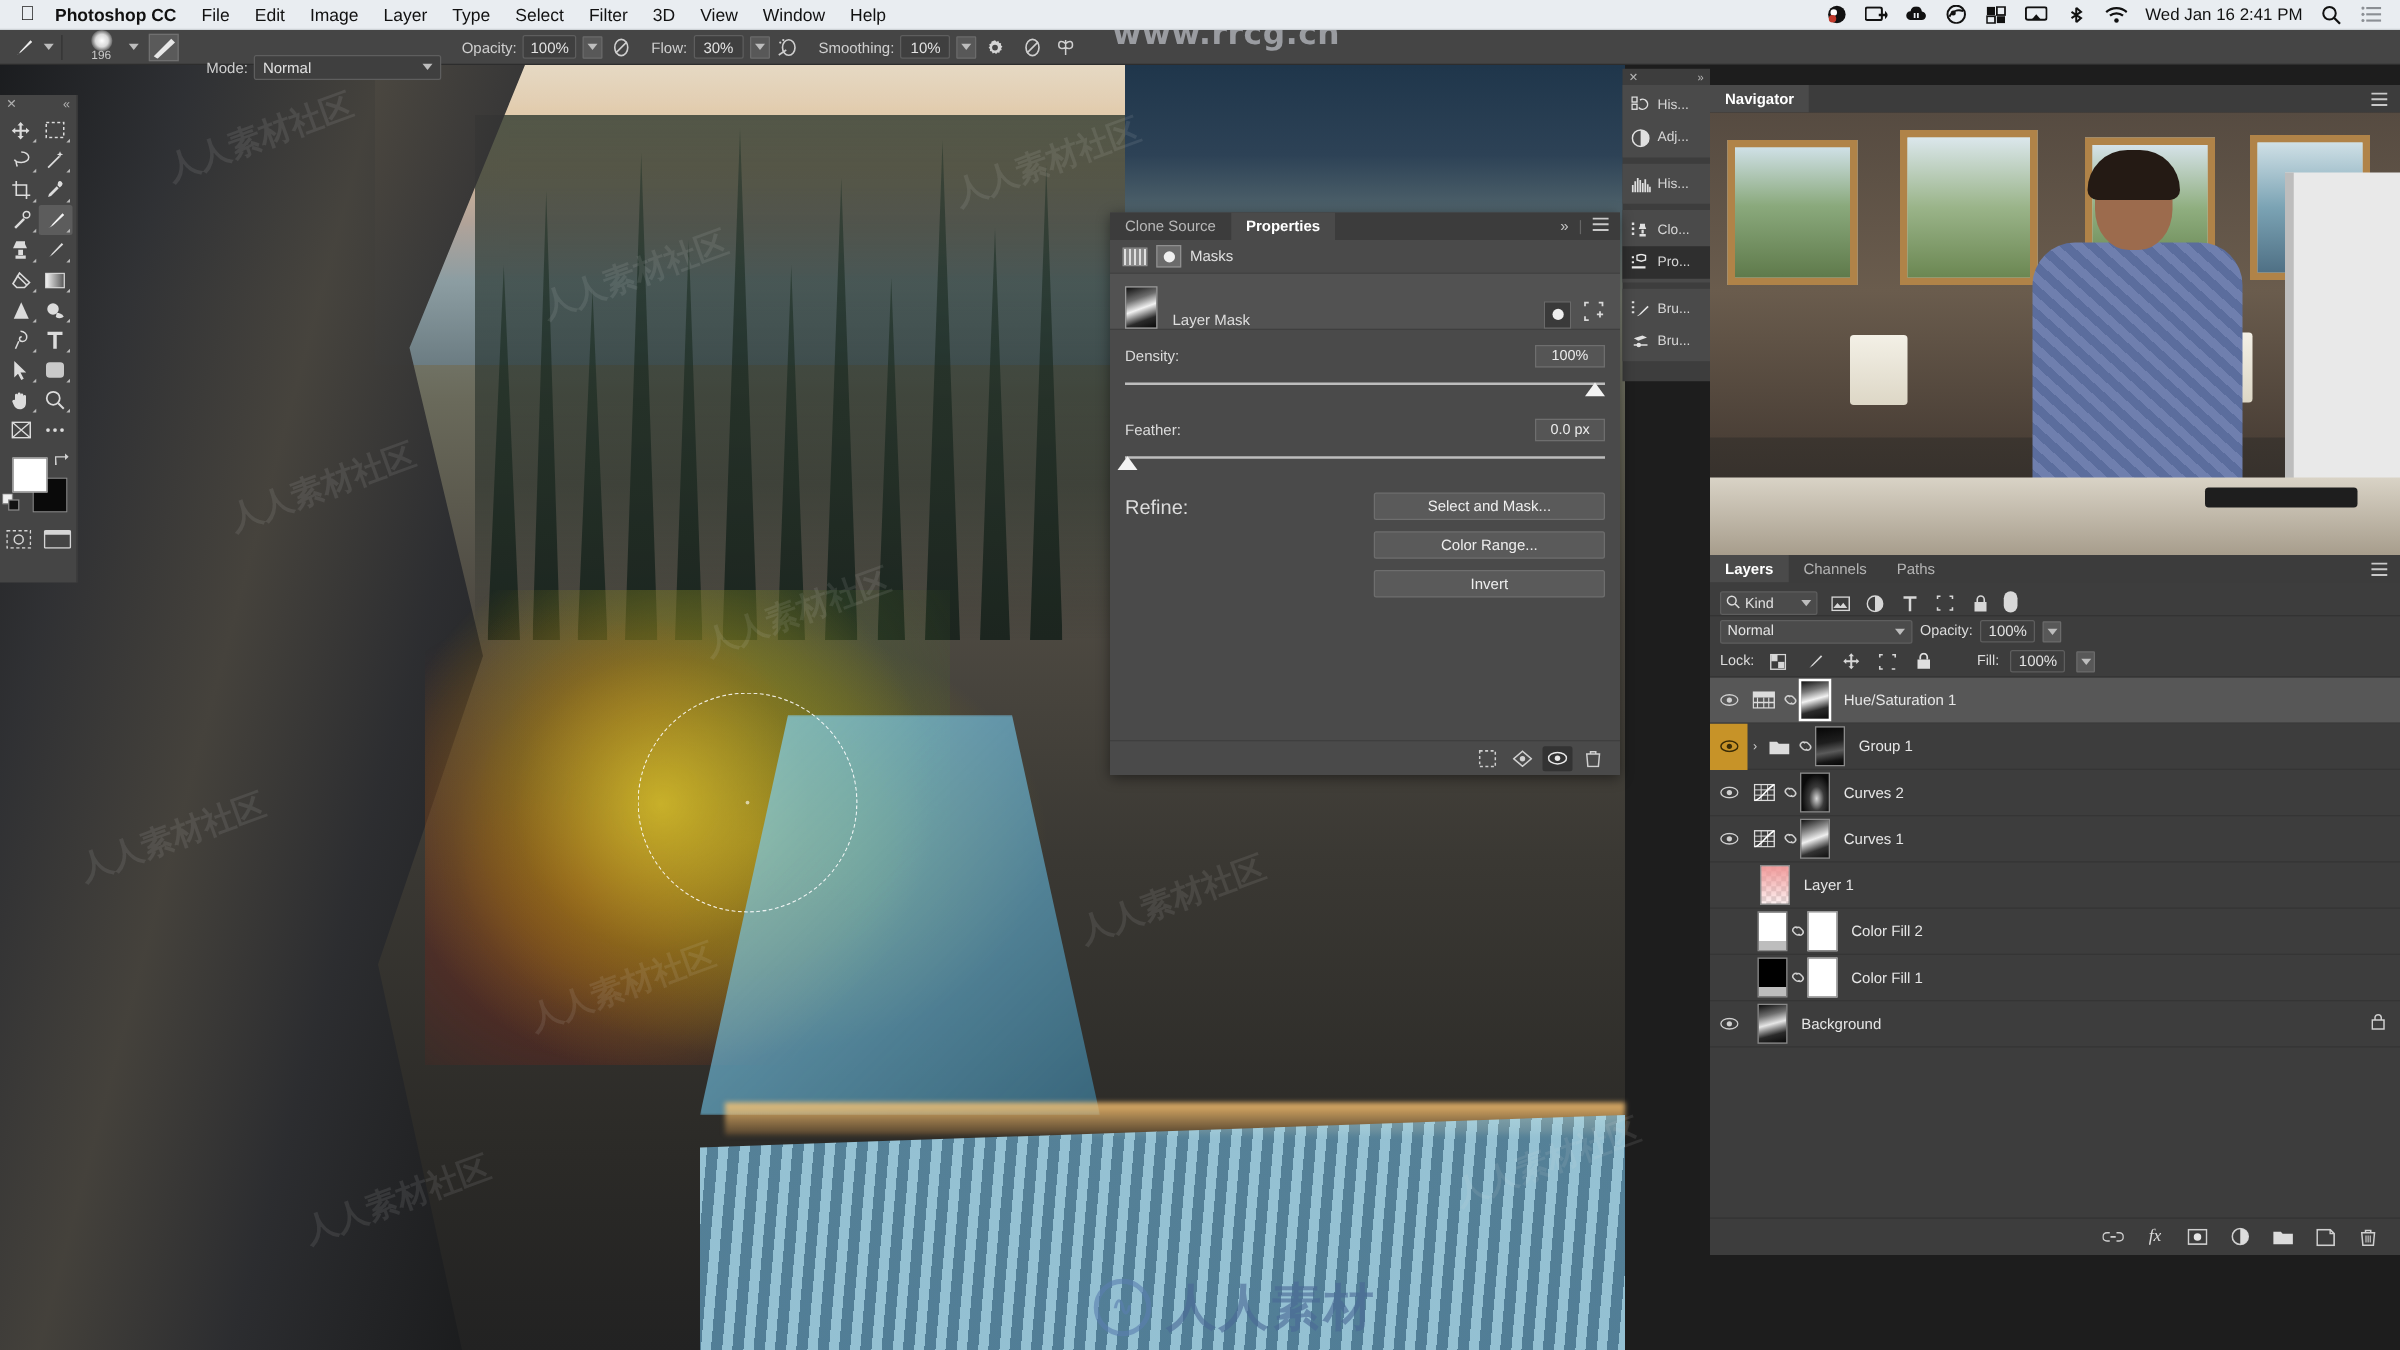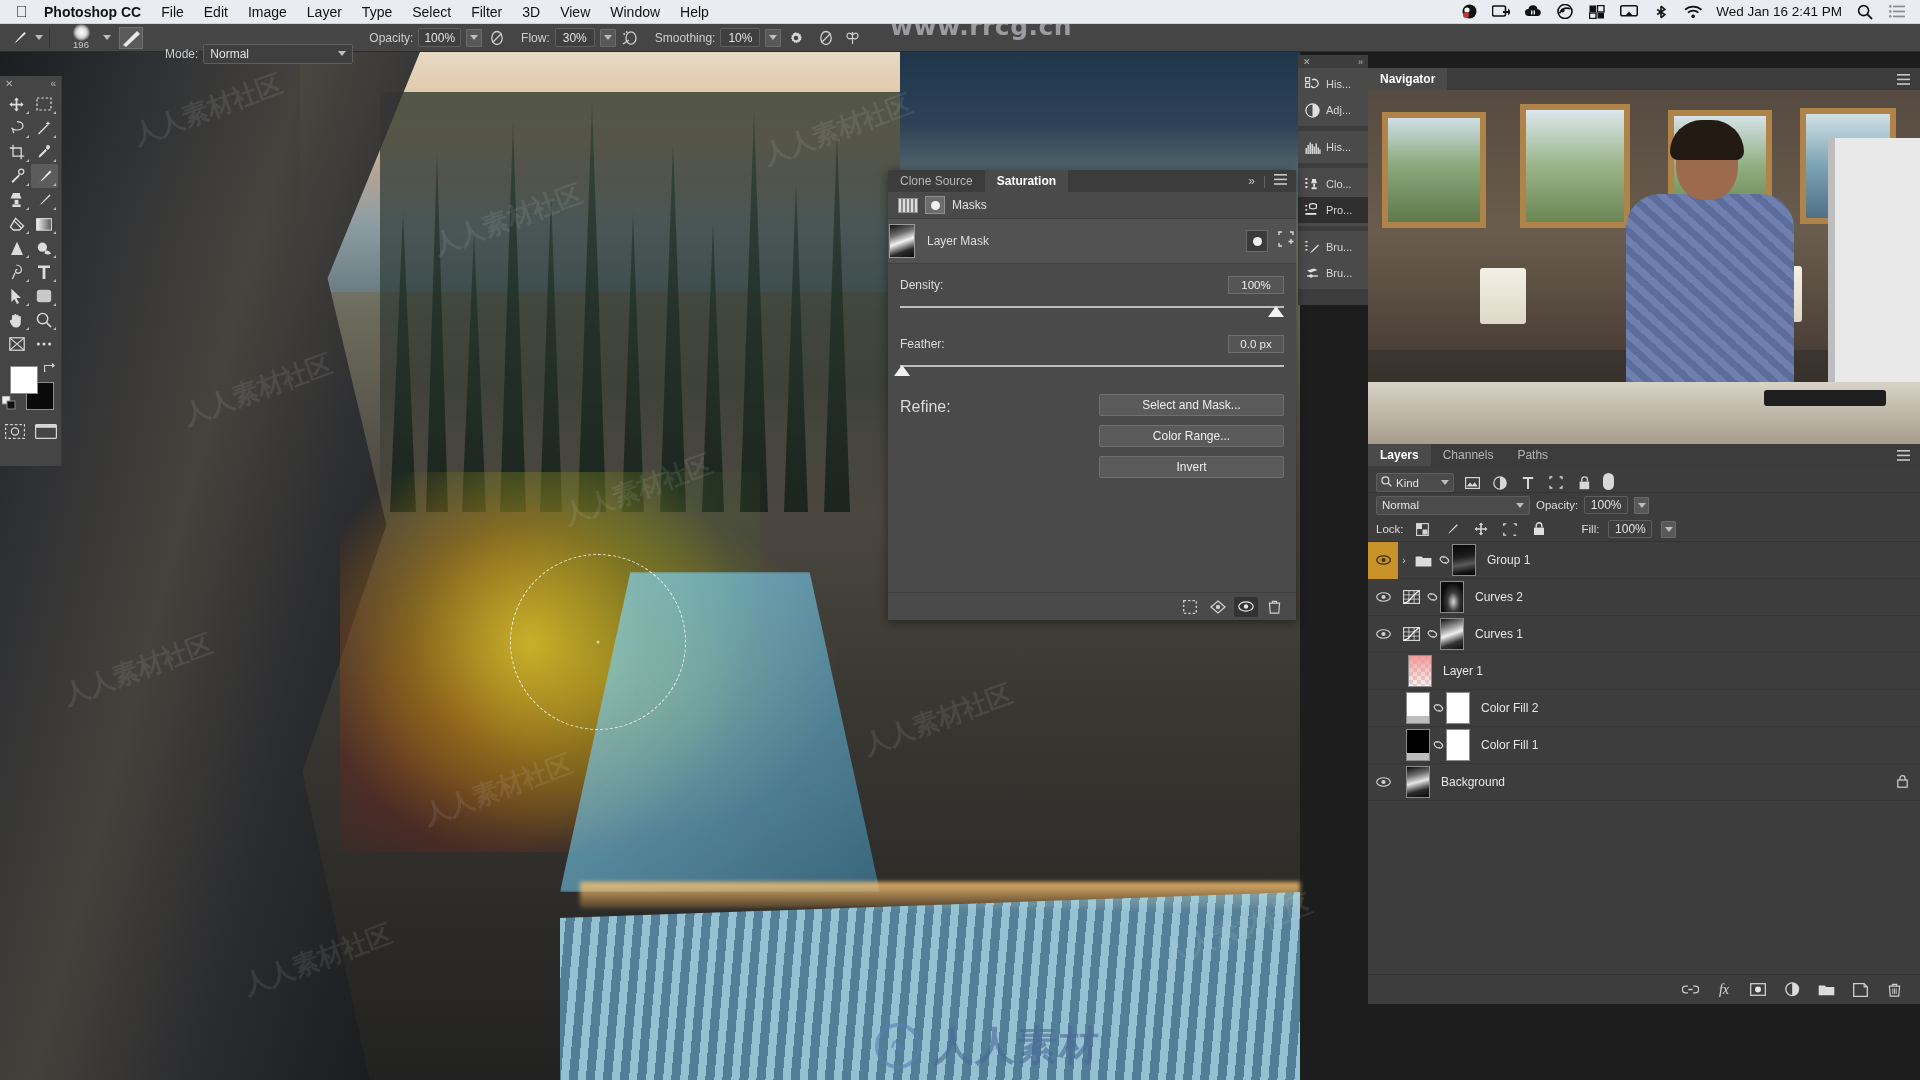--- a/index.html
+++ b/index.html
@@ -192,21 +192,21 @@
   }
   .props-tabs { height:22px; background:#3c3c3c; display:flex; align-items:stretch; position:relative; }
   .ptab { display:flex;align-items:center; padding:0 12px; font-size:12px; color:#b7b7b7; }
   .ptab.active { background:#4a4a4a; color:#ffffff; font-weight:bold; }
   .ptabs-right { margin-left:auto; display:flex;align-items:center;gap:8px;padding-right:9px;color:#c4c4c4;font-size:12px; }
   .props-subhead { height:26px; display:flex;align-items:center; gap:7px; padding:0 10px; color:#e0e0e0; font-size:12px;}
   .mi-pix { width:20px;height:15px;background:repeating-linear-gradient(90deg,#ddd 0 2px,#8a8a8a 2px 4px); border:1px solid #8f8f8f;}
   .mi-mask { width:20px;height:18px;background:#6b6b6b;border:1px solid #8f8f8f;display:flex;align-items:center;justify-content:center;}
   .mi-mask .dot{width:9px;height:9px;border-radius:50%;background:#f0f0f0;}
   .props-maskrow {
-    height:46px; background:#525252; display:flex;align-items:center;gap:12px;padding:0 1px;
+    height:46px; background:#525252; display:flex;align-items:flex-end;gap:12px;padding:0 12px;
     border-top:1px solid #3f3f3f; border-bottom:1px solid #3f3f3f;
   }
   .mask-thumb { width:26px;height:34px;border:1px solid #9a9a9a;
     background:linear-gradient(160deg,#0e0e0e 0%,#6e6e6e 30%,#f2f2f2 52%,#2a2a2a 78%,#0a0a0a 100%); }
   .props-maskrow .lbl{ font-size:12px;color:#dedede; }
   .mr-right{ margin-left:auto; display:flex;align-items:center;gap:9px;}
   .mr-btn{width:22px;height:22px;background:#3a3a3a;border:1px solid #6a6a6a;display:flex;align-items:center;justify-content:center;}
   .mr-btn .dot{width:9px;height:9px;border-radius:50%;background:#efefef;}
   .prow{ padding: 12px 12px 0 12px; }
   .prow-head{ display:flex;align-items:center;justify-content:space-between; }
@@ -687,21 +687,21 @@
             <rect x="0.6" y="0.6" width="20.8" height="13.8" rx="1" fill="none" stroke="#d5d5d5" stroke-width="1.2"></rect>
             <rect x="0.6" y="0.6" width="20.8" height="3.2" fill="#d5d5d5"></rect>
           </svg>
       </div>
     </div>
   </div>
 
   <div class="props">
     <div class="props-tabs">
       <div class="ptab">Clone Source</div>
-      <div class="ptab active">Saturation</div>
+      <div class="ptab active">Properties</div>
       <div class="ptabs-right">
         <span>»</span>
         <span style="color:#666;">|</span>
         <span>
           <svg width="13" height="11" viewBox="0 0 13 11">
               <g fill="#c9c9c9">
                 <rect y="0" width="13" height="1.6"></rect>
                 <rect y="4.6" width="13" height="1.6"></rect>
                 <rect y="9.2" width="13" height="1.6"></rect>
               </g>
@@ -1041,20 +1041,43 @@
       </span>
       <span style="font-size:11.5px;color:#dcdcdc;margin-left:24px;">Fill:</span>
       <span class="num-box" style="height:18px;min-width:44px;">100%</span>
       <span class="caretbox" style="height:17px;width:15px;">
           <span class="caret"></span>
         </span>
     </div>
 
     <div class="lay-list">
 
+      <div class="lrow selected">
+        <span class="eye">
+          <svg width="15" height="10" viewBox="0 0 15 10">
+              <ellipse cx="7.5" cy="5" rx="6.8" ry="4.2" fill="none" stroke="#cfcfcf" stroke-width="1.1"></ellipse>
+              <circle cx="7.5" cy="5" r="2.1" fill="#cfcfcf"></circle>
+            </svg>
+        </span>
+        <span class="ticon">
+          <svg width="18" height="14" viewBox="0 0 18 14">
+              <rect x="0.6" y="0.6" width="16.8" height="12.8" fill="none" stroke="#dcdcdc" stroke-width="1.1"></rect>
+              <rect x="0.6" y="0.6" width="16.8" height="4.4" fill="#dcdcdc"></rect>
+              <path d="M0.6 9 h16.8" stroke="#dcdcdc" stroke-width="1.1"></path>
+              <path d="M4 5 v8.4 M9 5 v8.4 M13 5 v8.4" stroke="#dcdcdc" stroke-width="0.9"></path>
+            </svg>
+        </span>
+        <span class="link-ico">
+          <svg width="11" height="14" viewBox="0 0 11 14">
+              <path d="M4 4.6 a2.4 2.4 0 0 1 3.4 0 l1.4 1.4 a2.4 2.4 0 0 1 -3.4 3.4 M6.8 9.2 a2.4 2.4 0 0 1 -3.4 0 L2 7.8 a2.4 2.4 0 0 1 3.4 -3.4" fill="none" stroke="#cfcfcf" stroke-width="1.2"></path>
+            </svg>
+        </span>
+        <span class="thumb sel-outline" style="background:linear-gradient(165deg,#111 0%,#777 26%,#f2f2f2 48%,#2b2b2b 74%,#0d0d0d 100%);"></span>
+        <span class="lname">Hue/Saturation 1</span>
+      </div>
 
       <div class="lrow">
         <span class="eye amber">
           <svg width="15" height="10" viewBox="0 0 15 10">
               <ellipse cx="7.5" cy="5" rx="6.8" ry="4.2" fill="none" stroke="#3a2c06" stroke-width="1.2"></ellipse>
               <circle cx="7.5" cy="5" r="2.1" fill="#3a2c06"></circle>
             </svg>
         </span>
         <span class="lrow-expander">›</span>
         <span class="ticon">

